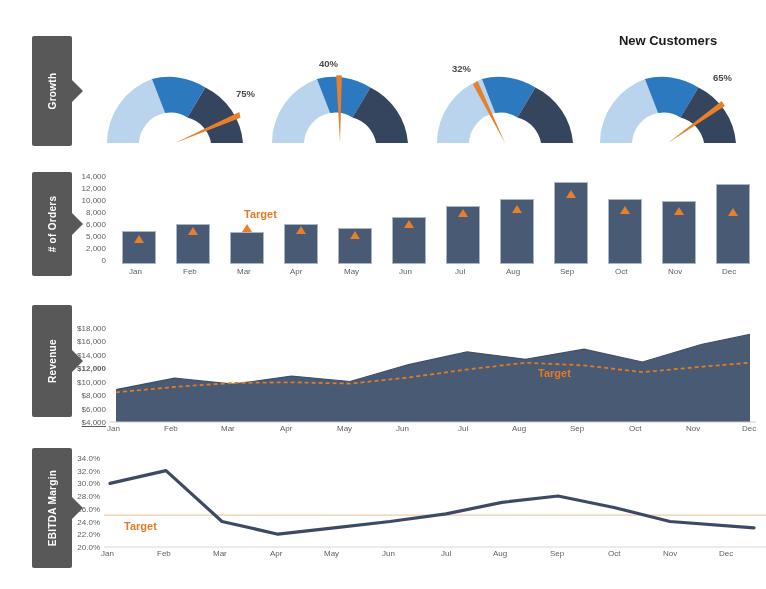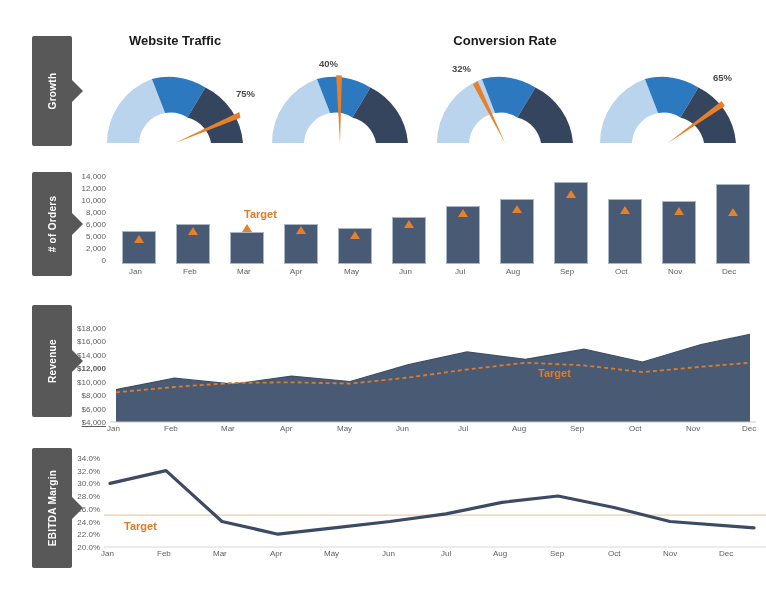--- a/index.html
+++ b/index.html
@@ -43,52 +43,51 @@
 </head>
 <body>
 
 <div class="dash">
 
   <div class="band-label" style="top:36px;height:110px;">
     <span class="txt">Growth</span>
     <span class="arrow"></span>
   </div>
 
-  <div class="gauge-title" style="left:85px;top:33px;">Website Traffic</div>
   <div class="gauge-wrap" style="left:95px;top:55px;">
     <svg width="160" height="92" viewBox="0 0 160 92">
       <path d="M 12 88 A 68 68 0 0 1 56.9 24.0 L 70.1 58.1 A 32 32 0 0 0 44 88 Z" fill="#b9d4ec"></path>
       <path d="M 56.9 24.0 A 68 68 0 0 1 110.4 32.4 L 92.4 62.4 A 32 32 0 0 0 70.1 58.1 Z" fill="#2c79bf"></path>
       <path d="M 110.4 32.4 A 68 68 0 0 1 148 88 L 116 88 A 32 32 0 0 0 92.4 62.4 Z" fill="#36455e"></path>
       <path d="M 80 88 L 145.5 62.8 L 144.3 57.0 Z" fill="#e8802a"></path>
     </svg>
   </div>
   <div class="gauge-val" style="left:236px;top:88px;">75%</div>
 
   <div class="gauge-wrap" style="left:260px;top:55px;">
     <svg width="160" height="92" viewBox="0 0 160 92">
       <path d="M 12 88 A 68 68 0 0 1 56.9 24.0 L 70.1 58.1 A 32 32 0 0 0 44 88 Z" fill="#b9d4ec"></path>
       <path d="M 56.9 24.0 A 68 68 0 0 1 110.4 32.4 L 92.4 62.4 A 32 32 0 0 0 70.1 58.1 Z" fill="#2c79bf"></path>
       <path d="M 110.4 32.4 A 68 68 0 0 1 148 88 L 116 88 A 32 32 0 0 0 92.4 62.4 Z" fill="#36455e"></path>
       <path d="M 80 88 L 76.2 20.2 L 81.9 20.4 Z" fill="#e8802a"></path>
     </svg>
   </div>
   <div class="gauge-val" style="left:319px;top:58px;">40%</div>
 
-  <div class="gauge-title" style="left:415px;top:33px;">Conversion Rate</div>
   <div class="gauge-wrap" style="left:425px;top:55px;">
     <svg width="160" height="92" viewBox="0 0 160 92">
       <path d="M 12 88 A 68 68 0 0 1 56.9 24.0 L 70.1 58.1 A 32 32 0 0 0 44 88 Z" fill="#b9d4ec"></path>
       <path d="M 56.9 24.0 A 68 68 0 0 1 110.4 32.4 L 92.4 62.4 A 32 32 0 0 0 70.1 58.1 Z" fill="#2c79bf"></path>
       <path d="M 110.4 32.4 A 68 68 0 0 1 148 88 L 116 88 A 32 32 0 0 0 92.4 62.4 Z" fill="#36455e"></path>
       <path d="M 80 88 L 52.6 26.0 L 48.0 29.4 Z" fill="#e8802a"></path>
     </svg>
   </div>
   <div class="gauge-val" style="left:452px;top:63px;">32%</div>
 
+  <div class="gauge-title" style="left:578px;top:33px;">New Customers</div>
   <div class="gauge-wrap" style="left:588px;top:55px;">
     <svg width="160" height="92" viewBox="0 0 160 92">
       <path d="M 12 88 A 68 68 0 0 1 56.9 24.0 L 70.1 58.1 A 32 32 0 0 0 44 88 Z" fill="#b9d4ec"></path>
       <path d="M 56.9 24.0 A 68 68 0 0 1 110.4 32.4 L 92.4 62.4 A 32 32 0 0 0 70.1 58.1 Z" fill="#2c79bf"></path>
       <path d="M 110.4 32.4 A 68 68 0 0 1 148 88 L 116 88 A 32 32 0 0 0 92.4 62.4 Z" fill="#36455e"></path>
       <path d="M 80 88 L 136.9 50.9 L 133.7 46.0 Z" fill="#e8802a"></path>
     </svg>
   </div>
   <div class="gauge-val" style="left:713px;top:72px;">65%</div>
 

